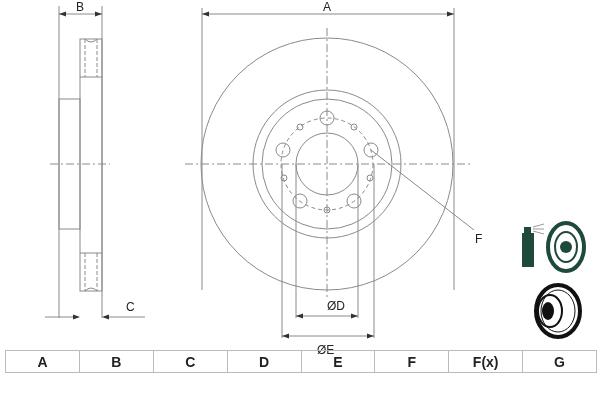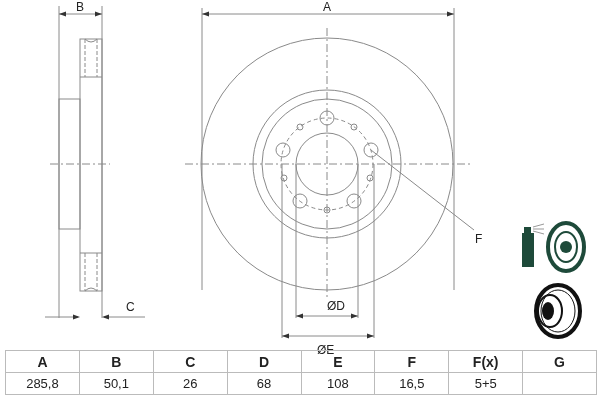--- a/index.html
+++ b/index.html
@@ -126,24 +126,14 @@
       <tr>
     <th>A</th>
     <th>B</th>
     <th>C</th>
     <th>D</th>
     <th>E</th>
     <th>F</th>
     <th>F(x)</th>
     <th>G</th>
   </tr>
-  <tr>
-    <td>285,8</td>
-    <td>50,1</td>
-    <td>26</td>
-    <td>68</td>
-    <td>108</td>
-    <td>16,5</td>
-    <td>5+5</td>
-    <td></td>
-  </tr>
 </tbody>
   </table>
 
 </body></html>

